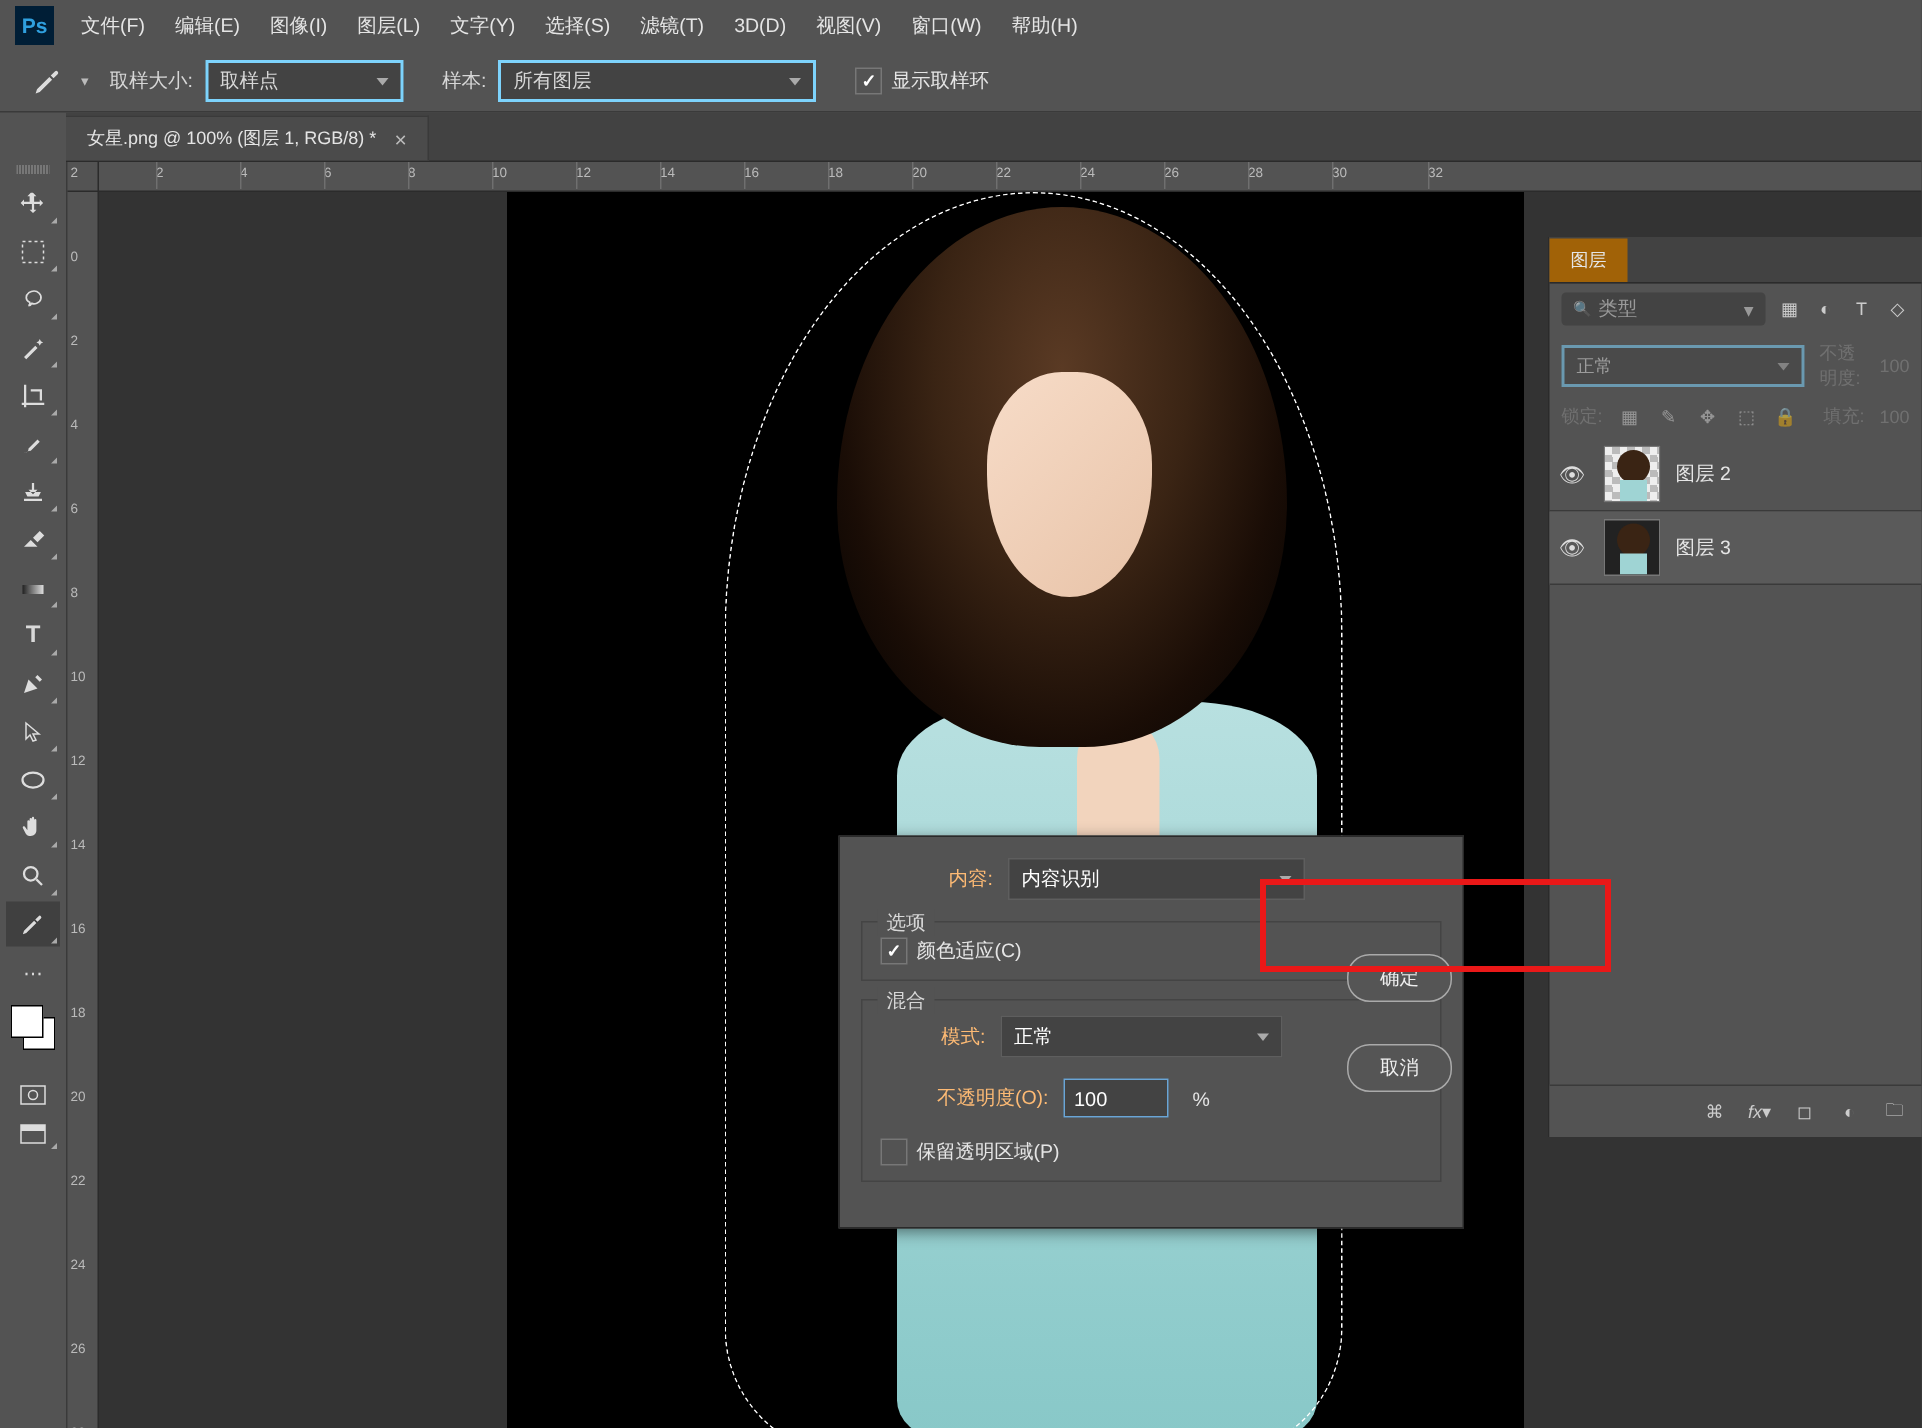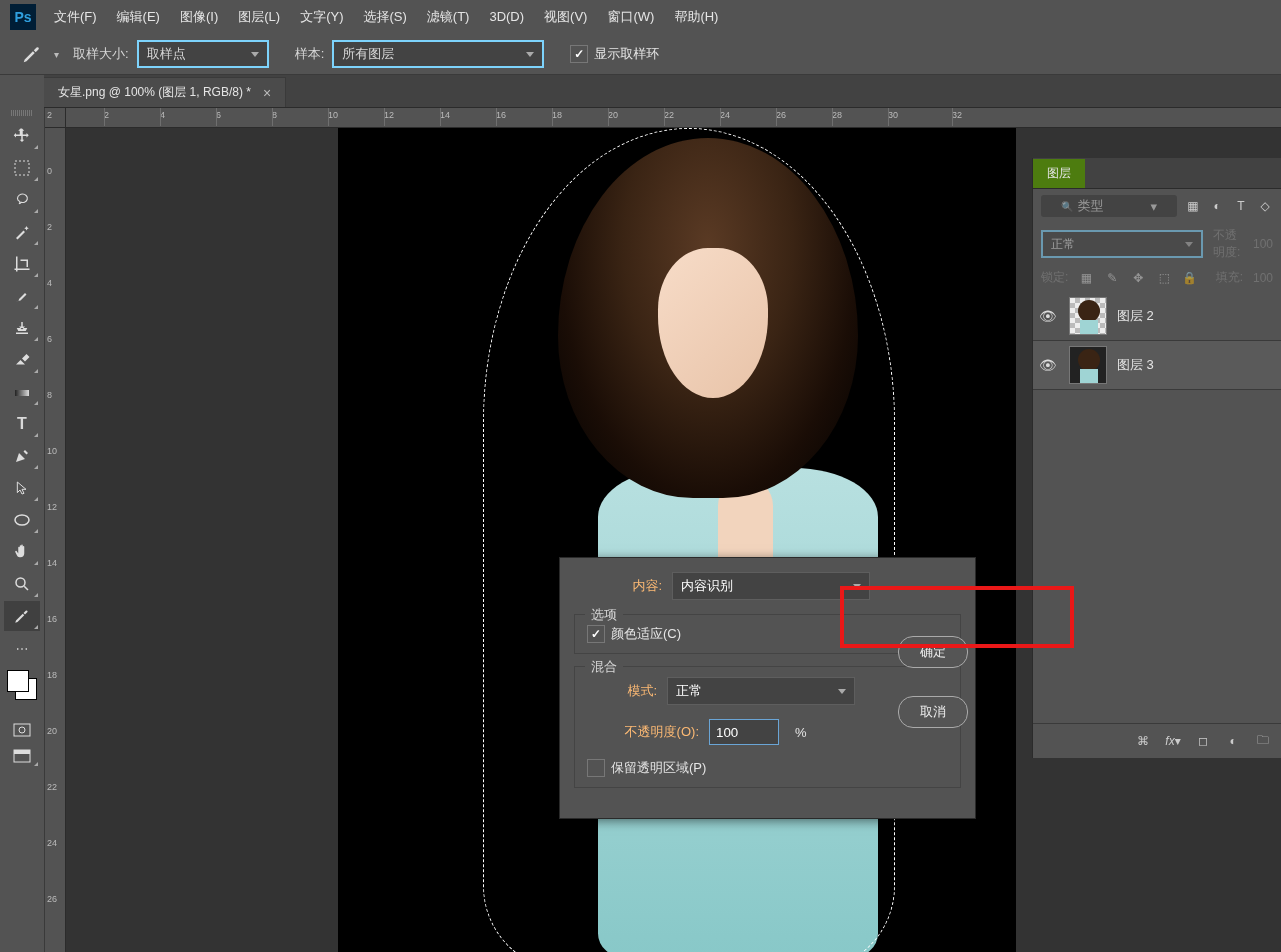--- a/index.html
+++ b/index.html
@@ -38,23 +38,23 @@
 .canvas{flex:1;background:#333;position:relative;overflow:hidden}
 .image{position:absolute;left:272px;top:0;width:678px;height:840px;background:#000}
 .figure{position:absolute;left:170px;top:10px;width:400px;height:820px}
 .hair{position:absolute;top:0;left:50px;width:300px;height:360px;background:radial-gradient(ellipse at 50% 30%,#5a3a24 0%,#3a2414 40%,#1a0d06 70%,#000 100%);border-radius:50% 50% 45% 45%/55% 55% 45% 45%}
 .face{position:absolute;top:110px;left:150px;width:110px;height:150px;background:linear-gradient(135deg,#f7dcc8,#e8c3a8);border-radius:50% 50% 55% 55%/45% 45% 60% 60%}
 .body-shape{position:absolute;top:330px;left:90px;width:280px;height:490px;background:linear-gradient(180deg,#b8e0e0 0%,#9fd4d4 50%,#88c8c8 100%);border-radius:30% 30% 10% 10%/10% 10% 5% 5%}
 .arm{position:absolute;top:340px;left:210px;width:55px;height:230px;background:#f2d4bd;border-radius:30px}
 .selection{position:absolute;top:0;left:145px;width:410px;height:840px;border:1.5px dashed #fff;border-radius:50% 50% 20% 20%/35% 35% 10% 10%;pointer-events:none}
 .right-panel{position:absolute;right:0;top:158px;width:248px;background:#535353;border-left:1px solid #2b2b2b;height:600px}
 .panel-tab{background:#424242;height:30px;display:flex;align-items:center;border-bottom:1px solid #2b2b2b}
-.panel-tab span{background:#4d7c0f;padding:6px 14px;font-size:12px}
+.panel-tab span{background:#a16207;padding:6px 14px;font-size:12px}
 .panel-row{display:flex;align-items:center;padding:6px 8px;gap:8px}
-.search{flex:1;background:#434343;height:22px;border-radius:3px;display:flex;align-items:center;padding:0 20px;color:#999}
+.search{flex:1;background:#434343;height:22px;border-radius:3px;display:flex;align-items:center;padding:0 8px;color:#999}
 .search:before{content:"🔍";font-size:10px;margin-right:4px;opacity:.6}
 .icon-sm{width:16px;height:16px;display:inline-flex;align-items:center;justify-content:center;color:#ccc;font-size:12px}
 .sep-row{padding:4px 8px;display:flex;align-items:center;gap:10px;color:#888;font-size:12px}
 .disabled{opacity:.55}
 .layer-list{margin-top:2px}
 .layer{display:flex;align-items:center;height:48px;padding:0 4px;border-bottom:1px solid #3a3a3a}
 .layer.selected{background:#5a5a5a}
 .eye{width:22px;display:flex;justify-content:center;color:#ddd;font-size:14px}
 .thumb{width:36px;height:36px;border:1px solid #777;margin:0 10px;background:#222;position:relative;overflow:hidden}
 .thumb .chk{position:absolute;inset:0;background:repeating-conic-gradient(#bbb 0 25%,#eee 0 50%) 0 0/10px 10px}

